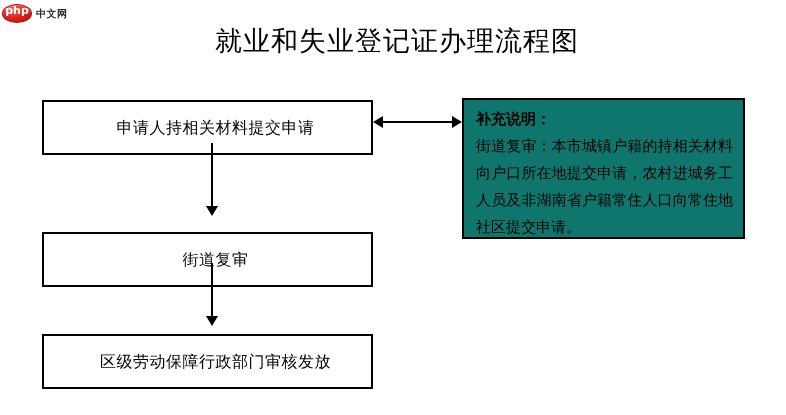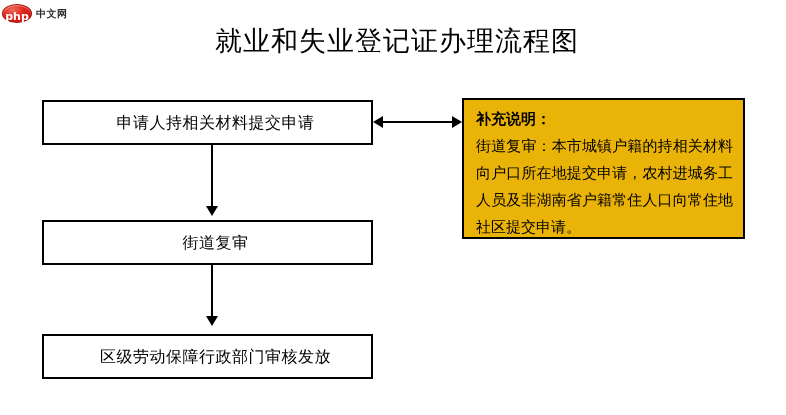--- a/index.html
+++ b/index.html
@@ -28,21 +28,21 @@
     gap: 4px;
   }
   #logo .badge {
     width: 30px;
     height: 19px;
     border-radius: 50%;
     background: radial-gradient(ellipse at 35% 28%, #f06a5a 0%, #e0241b 45%, #bd0d0a 100%);
     border: 1px solid #a60b08;
     box-sizing: border-box;
     display: flex;
-    align-items: flex-end;
+    align-items: flex-start;
     justify-content: center;
     box-shadow: inset 0 1px 1px rgba(255,255,255,0.45);
   }
   #logo .badge span {
     color: #ffffff;
     font-size: 11px;
     font-weight: bold;
     letter-spacing: 0px;
     line-height: 11px;
     font-family: "DejaVu Sans", "Liberation Sans", sans-serif;
@@ -69,38 +69,38 @@
     color: #000000;
     letter-spacing: 1px;
     font-family: "DejaVu Serif", "Liberation Serif", serif;
   }
 
   
   .flow-box {
     position: absolute;
     left: 42px;
     width: 331px;
-    height: 45px;
+    height: 55px;
     box-sizing: border-box;
     border: 2px solid #000000;
     background: #ffffff;
     display: flex;
     align-items: center;
     justify-content: center;
     padding-left: 16px;
   }
   .flow-box .box-label {
     font-size: 16px;
     line-height: 20px;
     color: #000000;
     letter-spacing: 0.5px;
     font-family: "DejaVu Sans", "Liberation Sans", sans-serif;
   }
   #box-apply   { top: 100px; }
-  #box-review  { top: 220px; text-align: right; }
+  #box-review  { top: 232px; text-align: right; }
   #box-issue   { top: 328px; margin-top: 6px; }
 
   
   .v-connector {
     position: absolute;
     left: 205px;
     width: 14px;
   }
   .v-connector .stem {
     position: absolute;
@@ -161,21 +161,21 @@
 
   
   #note-panel {
     position: absolute;
     left: 462px;
     top: 98px;
     width: 283px;
     height: 141px;
     box-sizing: border-box;
     border: 2px solid #000000;
-    background: #eab308;
+    background: #0f766e;
     padding: 6px 10px 6px 12px;
   }
   #note-panel .note-title {
     font-size: 15px;
     line-height: 27px;
     font-weight: bold;
     color: #000000;
     font-family: "DejaVu Sans", "Liberation Sans", sans-serif;
   }
   #note-panel .note-body {

